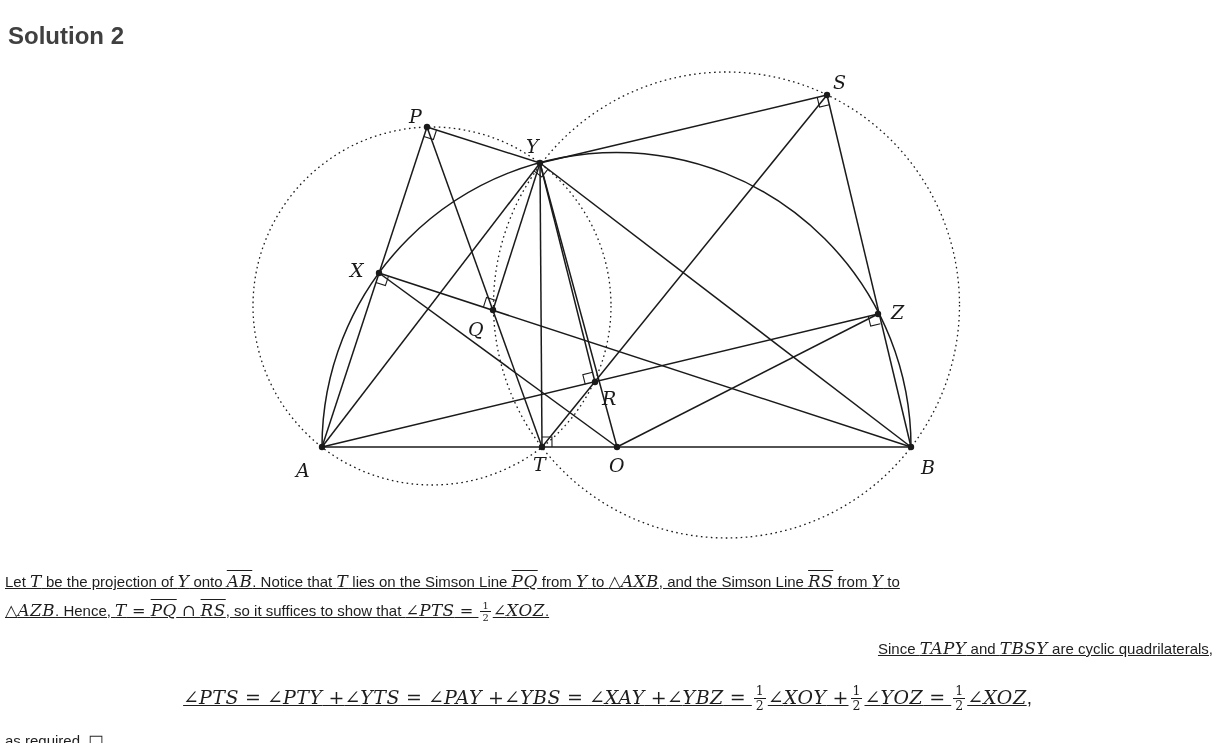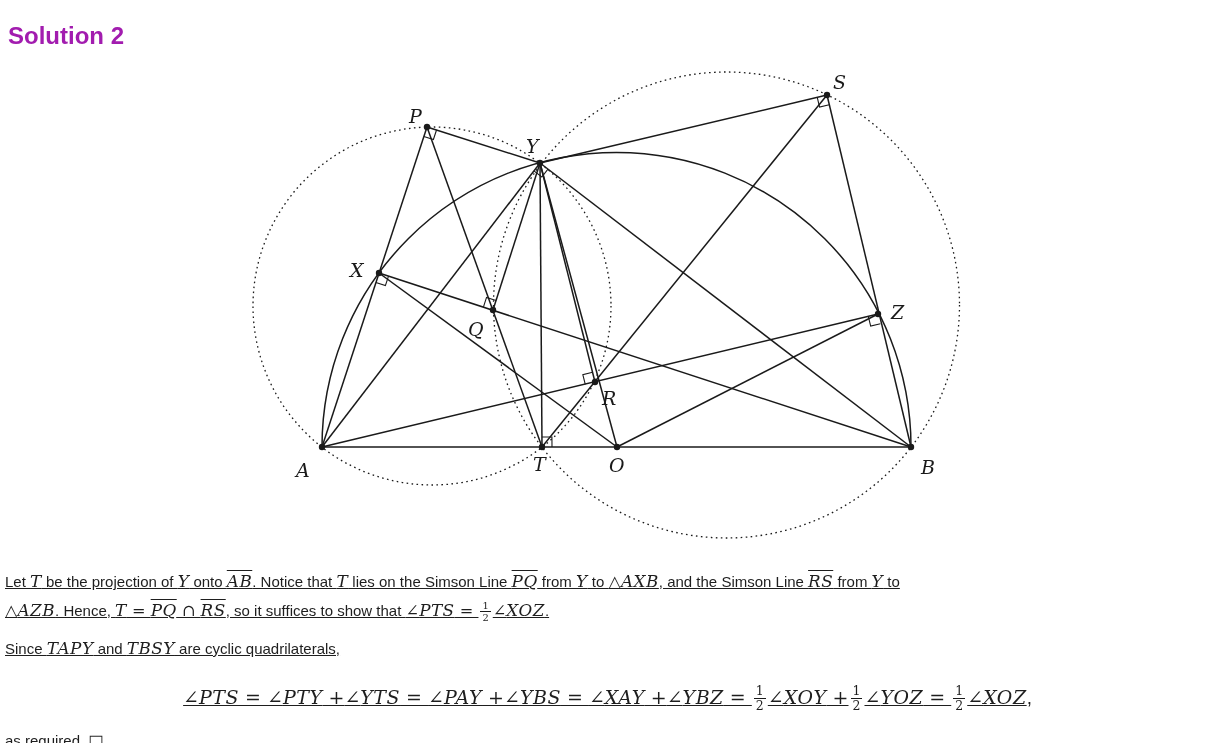--- a/index.html
+++ b/index.html
@@ -3,37 +3,37 @@
 <meta charset="utf-8">
 <style>
   html,body{margin:0;padding:0;background:#ffffff;}
   body{position:relative;width:1215px;height:743px;overflow:hidden;
        font-family:"Liberation Sans",sans-serif;color:#1e1e1e;}
   #page-title{position:absolute;left:8px;top:6px;font-size:24px;font-weight:700;}
   #geometry-svg{position:absolute;left:0;top:0;}
   .pt-label{font-family:"DejaVu Serif",serif;font-style:italic;font-size:19px;fill:#1a1a1a;}
   .textblock{position:absolute;font-size:15px;line-height:29px;text-decoration:underline;}
   #para1{left:5px;top:552px;width:1208px;}
-  #para2{left:5px;top:619px;width:1208px;}
+  #para2{left:5px;top:619px;width:1208px;text-align:right;}
   #equation{left:0;top:654px;width:1215px;text-align:center;line-height:48px;font-size:19px;}
   #closing{left:5px;top:711px;width:600px;}
   .math{font-family:"DejaVu Serif",serif;font-style:italic;font-size:1.12em;letter-spacing:0.5px;}
   .msym{font-family:"DejaVu Serif",serif;font-style:normal;font-size:1.08em;}
   #equation .math,#equation .msym{font-size:1em;}
   .ovl{text-decoration:overline;}
   .frac{display:inline-block;vertical-align:-0.5em;text-align:center;
         font-family:"DejaVu Serif",serif;font-style:normal;font-size:0.66em;
         line-height:1.15;margin:0 2px;}
   .frac .num{display:block;border-bottom:1px solid #1a1a1a;padding:0 2px;}
   .frac .den{display:block;}
 </style>
 </head>
 <body>
 
-<h1 id="page-title" style="color: #a21caf;">Solution 2</h1>
+<h1 id="page-title" style="color: #404040;">Solution 2</h1>
 
 <svg id="geometry-svg" width="1215" height="743" viewBox="0 0 1215 743" aria-label="geometry figure">
     <circle cx="432" cy="306" r="179" fill="none" stroke="#1a1a1a" stroke-width="1.3" stroke-dasharray="1.6 3.4"></circle>
     <circle cx="726.5" cy="305" r="233" fill="none" stroke="#1a1a1a" stroke-width="1.3" stroke-dasharray="1.6 3.4"></circle>
     <path d="M 322 447 A 294.5 294.5 0 0 1 911 447" fill="none" stroke="#1a1a1a" stroke-width="1.5"></path>
     <line x1="322" y1="447" x2="911" y2="447" stroke="#1a1a1a" stroke-width="1.5"></line>
     <line x1="322" y1="447" x2="427" y2="127" stroke="#1a1a1a" stroke-width="1.5"></line>
     <line x1="322" y1="447" x2="540" y2="163" stroke="#1a1a1a" stroke-width="1.5"></line>
     <line x1="322" y1="447" x2="878" y2="314" stroke="#1a1a1a" stroke-width="1.5"></line>
     <line x1="911" y1="447" x2="827" y2="95" stroke="#1a1a1a" stroke-width="1.5"></line>

